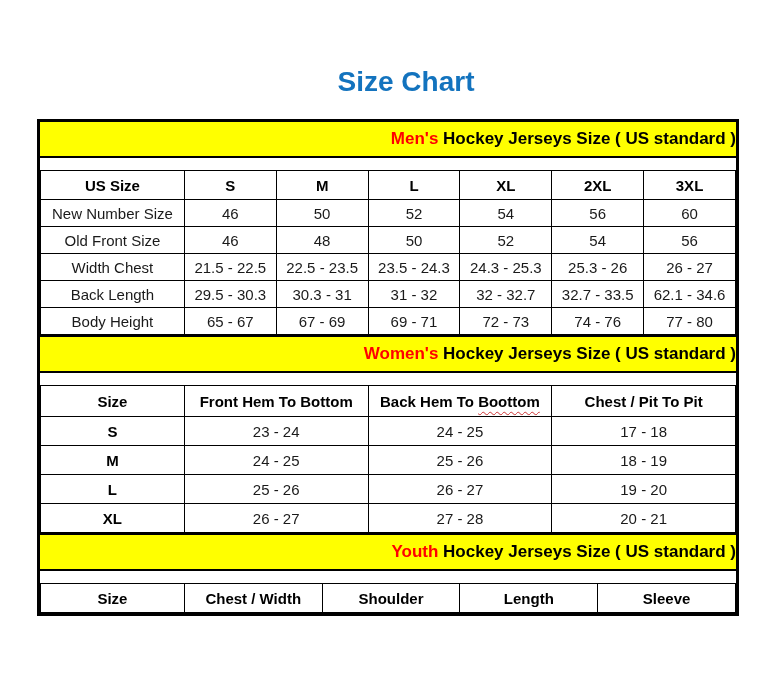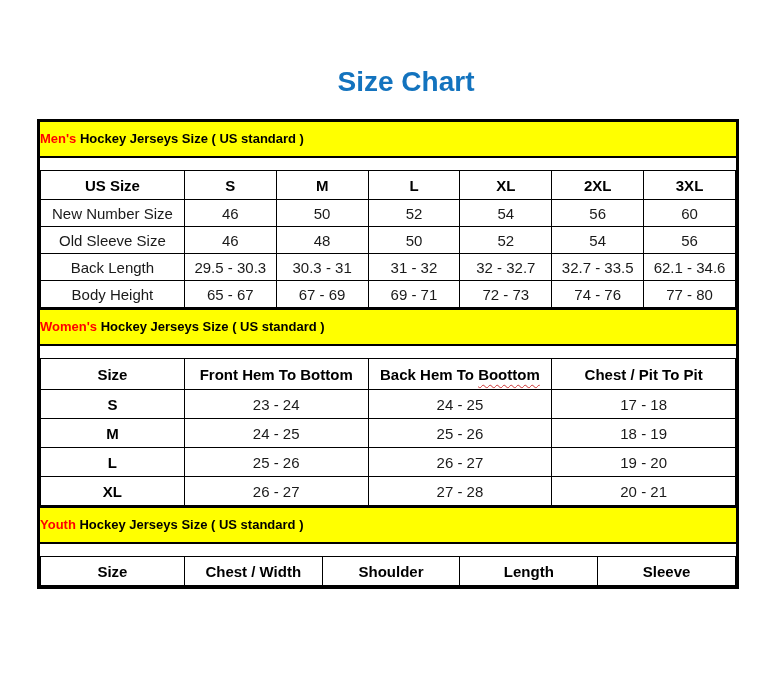--- a/index.html
+++ b/index.html
@@ -33,22 +33,22 @@
     top: 119px;
     width: 702px;
     border: 3px solid #000000;
     box-sizing: border-box;
     background: #ffffff;
   }
   .section-bar {
     background: #FFFF00;
     height: 34px;
     line-height: 34px;
-    text-align: left;
-    font-size: 13px;
+    text-align: right;
+    font-size: 17px;
     font-weight: bold;
     color: #000000;
     border-bottom: 2.5px solid #000000;
   }
   .section-bar.mid {
     border-top: 2.5px solid #000000;
   }
   .section-bar .hl {
     color: #FF0000;
   }
@@ -132,27 +132,36 @@
         <tr>
           <th class="rowlabel-plain">New Number Size</th>
           <td>46</td>
           <td>50</td>
           <td>52</td>
           <td>54</td>
           <td>56</td>
           <td>60</td>
         </tr>
         <tr>
-          <th class="rowlabel-plain">Old Sleeve Size</th>
+          <th class="rowlabel-plain">Old Front Size</th>
           <td>46</td>
           <td>48</td>
           <td>50</td>
           <td>52</td>
           <td>54</td>
           <td>56</td>
+        </tr>
+        <tr>
+          <th class="rowlabel-plain">Width Chest</th>
+          <td>21.5 - 22.5</td>
+          <td>22.5 - 23.5</td>
+          <td>23.5 - 24.3</td>
+          <td>24.3 - 25.3</td>
+          <td>25.3 - 26</td>
+          <td>26 - 27</td>
         </tr>
         <tr>
           <th class="rowlabel-plain">Back Length</th>
           <td>29.5 - 30.3</td>
           <td>30.3 - 31</td>
           <td>31 - 32</td>
           <td>32 - 32.7</td>
           <td>32.7 - 33.5</td>
           <td>62.1 - 34.6</td>
         </tr>

